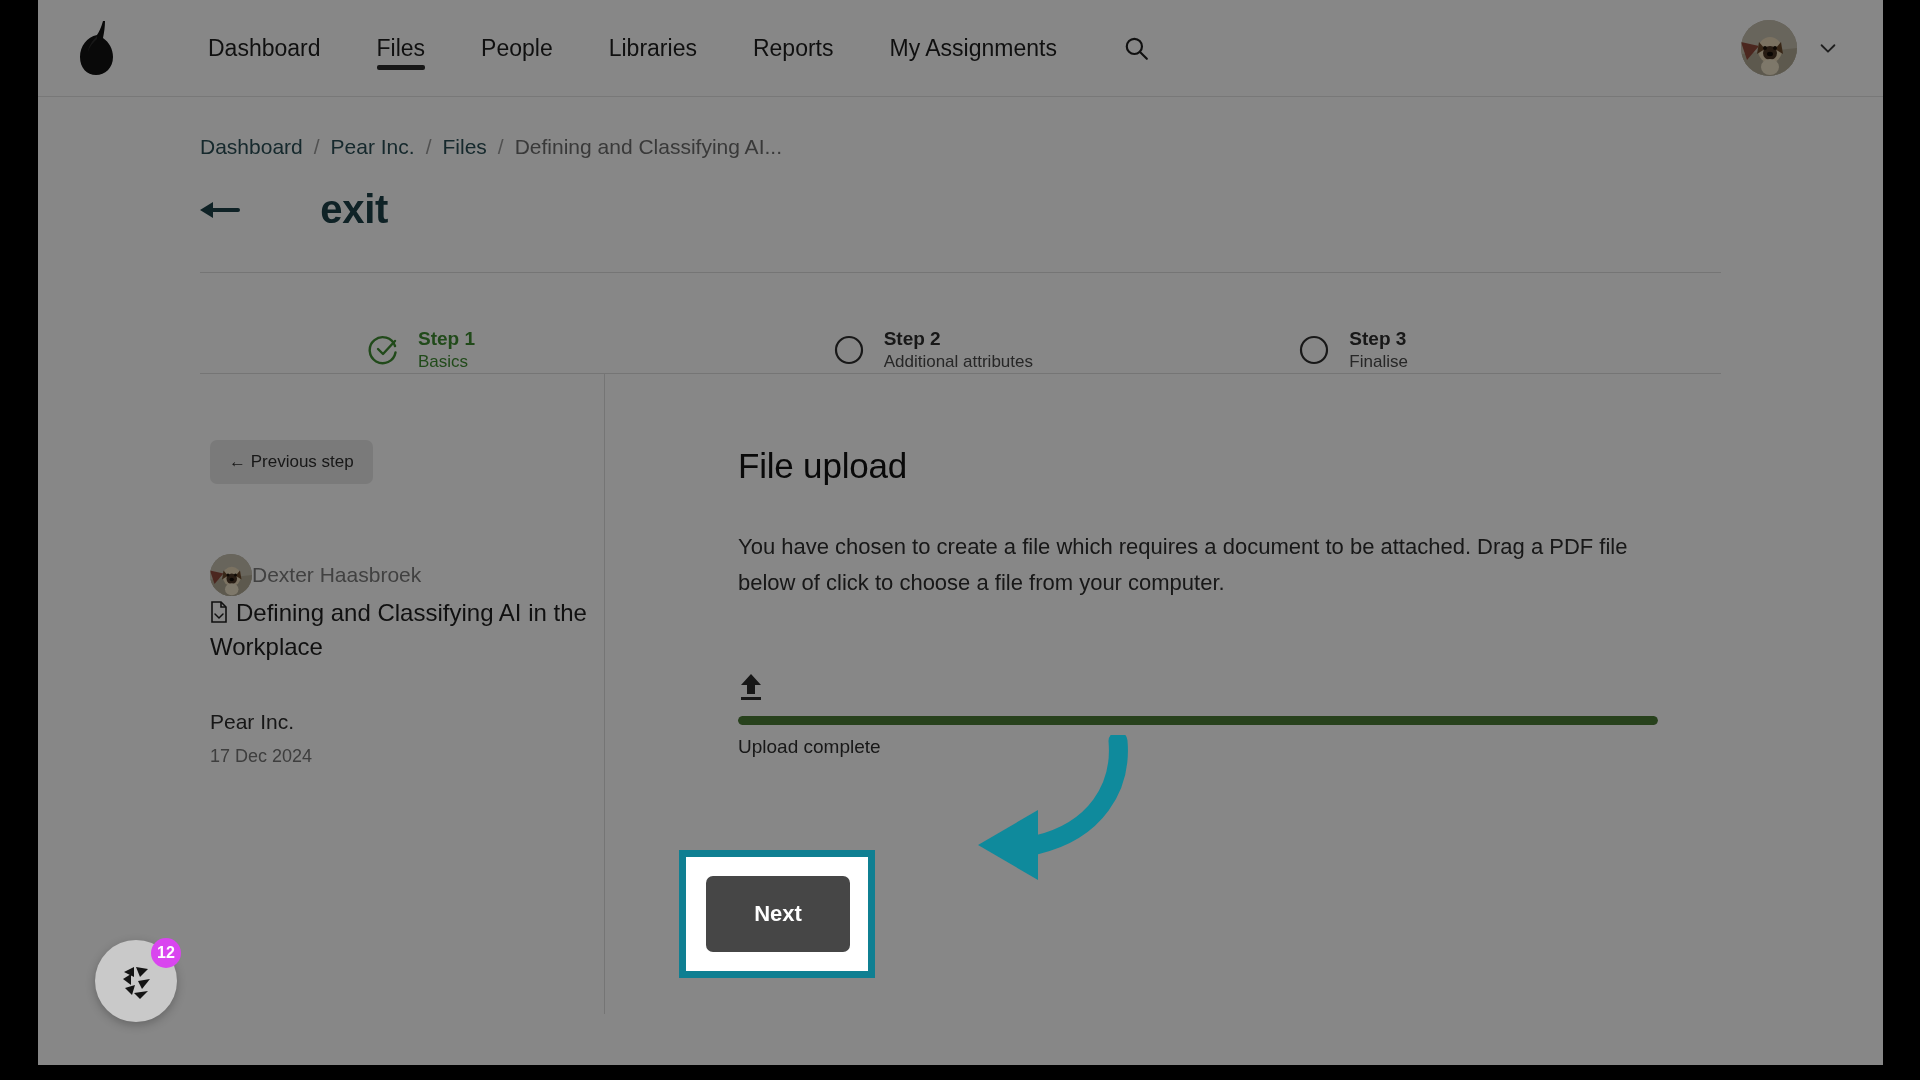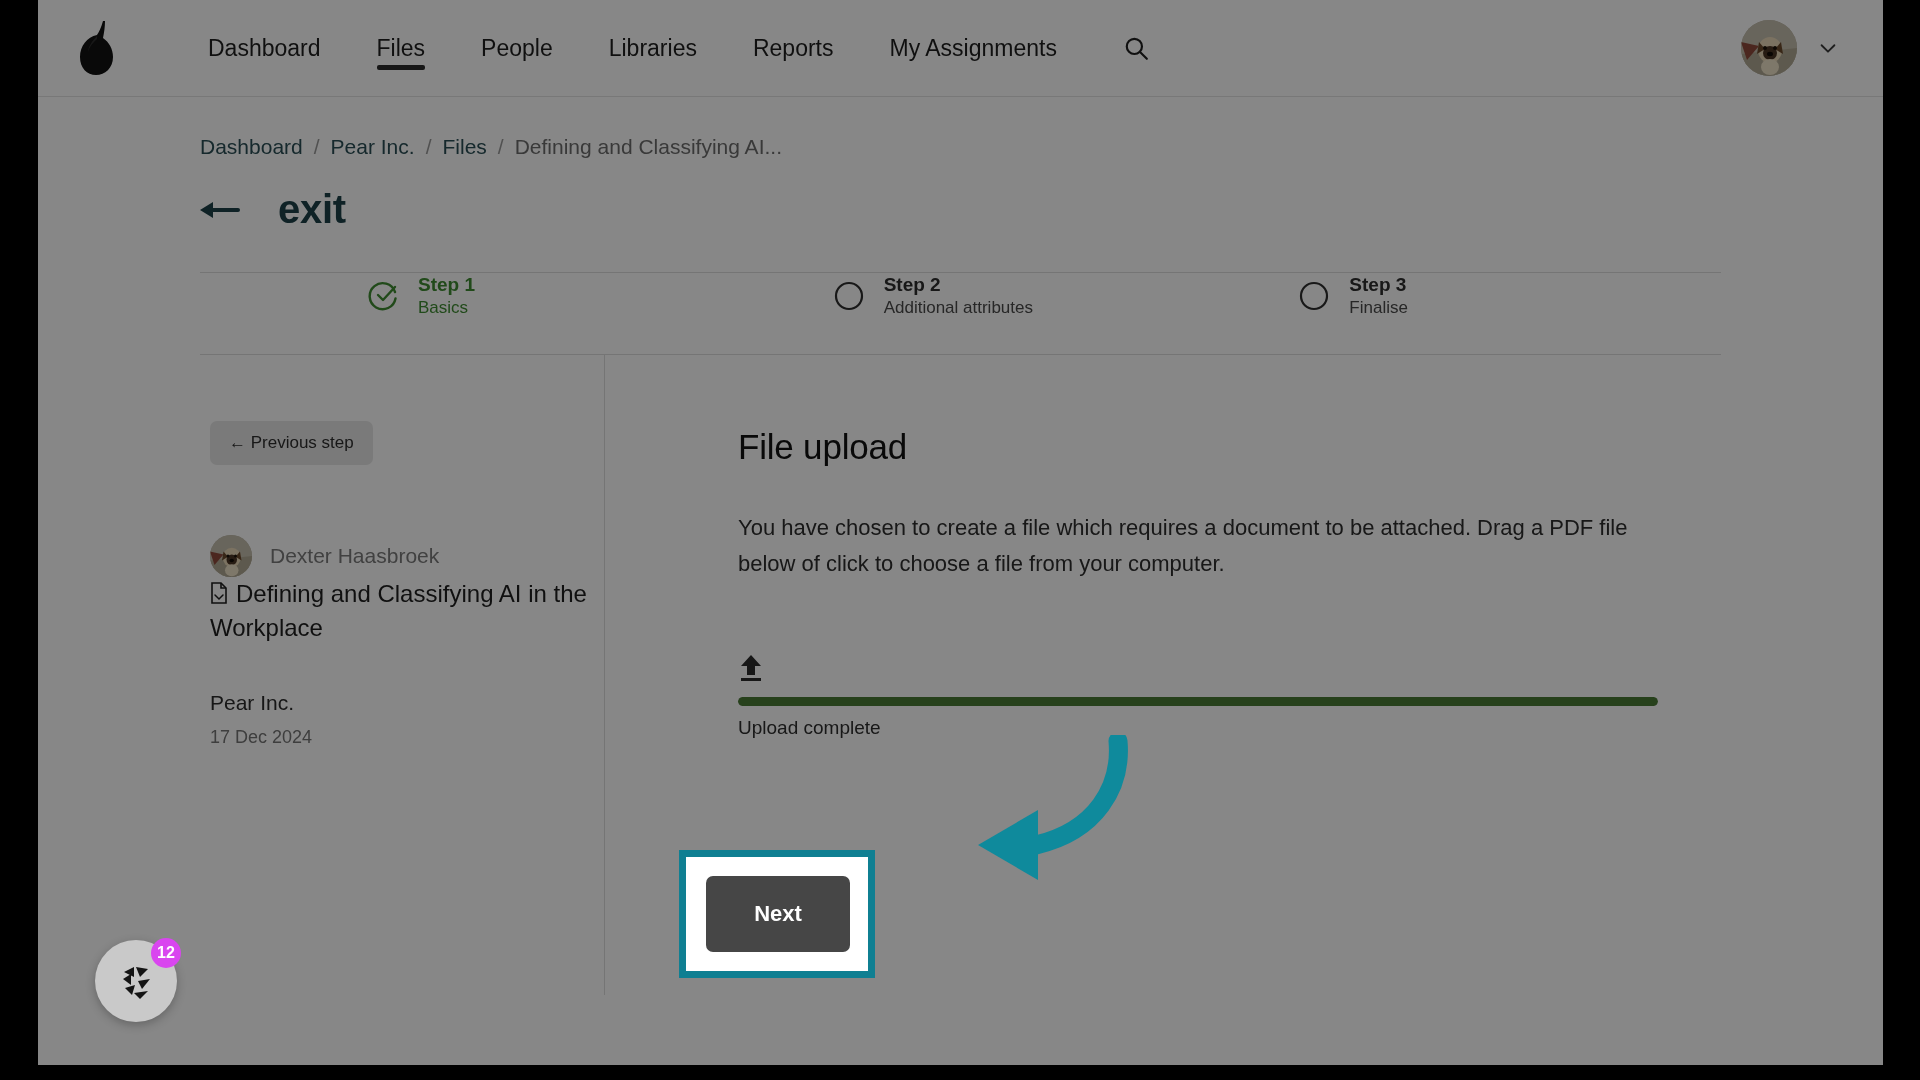--- a/index.html
+++ b/index.html
@@ -156,42 +156,43 @@
   }
 
   
   #exit-row {
     margin: 28px 0 0 160px;
     display: flex;
     align-items: center;
     gap: 38px;
     cursor: pointer;
     width: 190px;
+    justify-content: space-between;
   }
   #exit-arrow {
     width: 42px;
     height: 26px;
     display: flex;
     align-items: center;
   }
   #exit-label {
     font-size: 40px;
     font-weight: bold;
     color: #1d4148;
     letter-spacing: -0.3px;
   }
 
   
   #stepper {
     margin: 40px 162px 0 162px;
     border-top: 1px solid #dedede;
     border-bottom: 1px solid #dedede;
-    height: 83px;
-    display: flex;
-    align-items: flex-start;
+    height: 102px;
+    display: flex;
+    align-items: flex-end;
   }
   .step {
     display: flex;
     align-items: center;
     gap: 20px;
     flex: 1;
     cursor: pointer;
   }
   .step-icon {
     width: 30px;
@@ -239,21 +240,20 @@
     font-size: 17px;
     color: #2f2f2f;
     font-family: "Liberation Sans", sans-serif;
     cursor: pointer;
   }
 
   #uploader-row {
     margin-top: 70px;
     display: flex;
     align-items: center;
-    gap: 18px;
   }
   #uploader-avatar {
     width: 42px;
     height: 42px;
     border-radius: 50%;
     overflow: hidden;
     background: #b9b2a4;
     flex: none;
     position: relative;
   }

